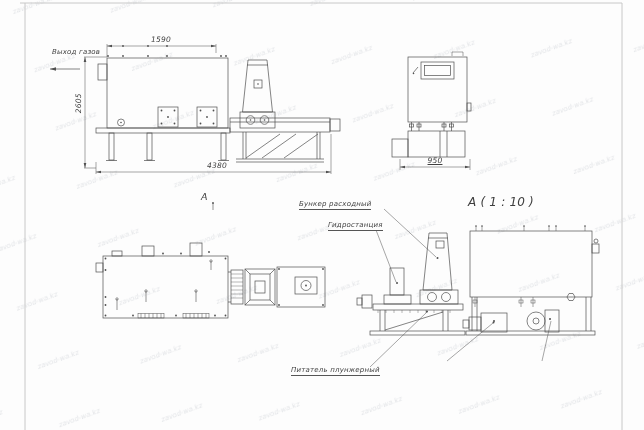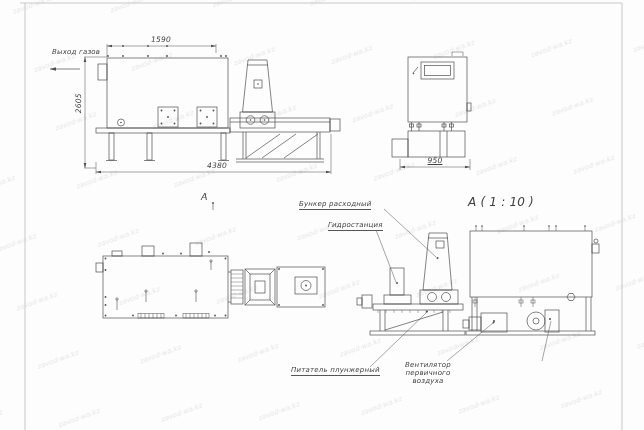--- a/index.html
+++ b/index.html
@@ -387,16 +387,15 @@
 <div class="lbl viewletter" style="left:201px;top:192px;">А</div>
 
 <div class="lbl viewtitle" style="left:468px;top:196px;">А ( 1 : 10 )</div>
 
 <div class="lbl underlined" style="left:299px;top:200px;">Бункер расходный</div>
 
 <div class="lbl underlined" style="left:328px;top:221px;">Гидростанция</div>
 
 <div class="lbl underlined" style="left:291px;top:366px;">Питатель плунжерный</div>
 
-<div class="lbl center wrap" style="left:392px;top:361px;width:72px;">Вентилятор первичного воздуха</div>
 
 
 </div>
 
 </body></html>

